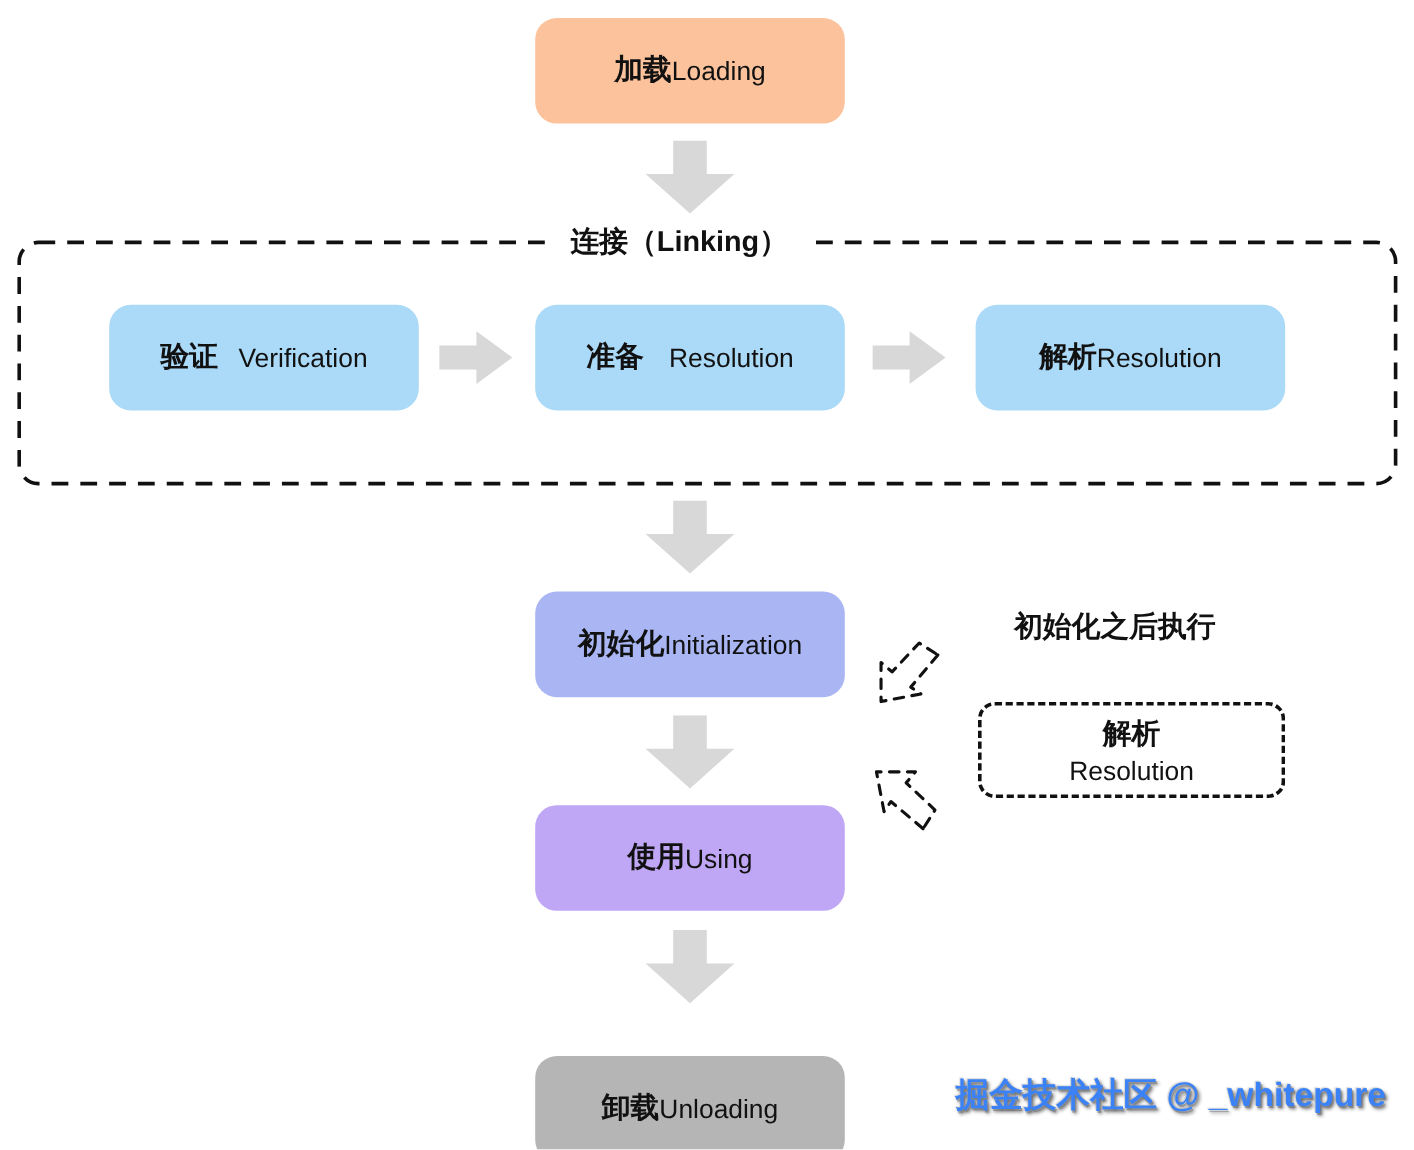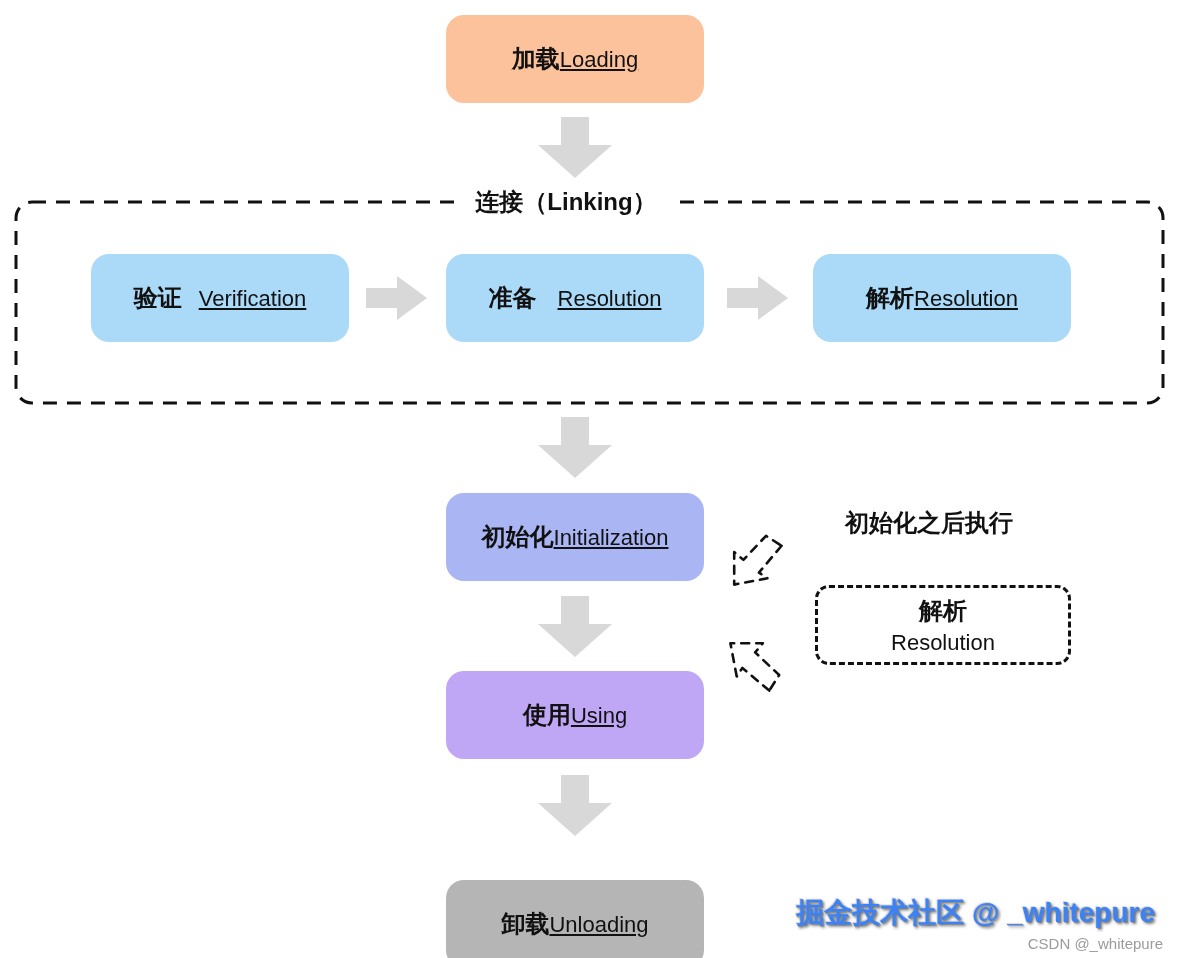--- a/index.html
+++ b/index.html
@@ -6,21 +6,21 @@
   .canvas{
     position:relative;width:1178px;height:958px;background:#fff;overflow:hidden;
     font-family:"Liberation Sans","DejaVu Sans",sans-serif;color:#111;
   }
   .node{
     position:absolute;width:258px;height:88px;border-radius:18px;
     display:flex;flex-direction:row;align-items:center;justify-content:center;
     text-align:center;
   }
   .node .zh{font-size:24px;font-weight:600;line-height:1.25;}
-  .node .en{font-size:22px;font-weight:400;line-height:1.3;margin-top:2px;text-decoration:underline;}
+  .node .en{font-size:22px;font-weight:400;line-height:1.3;margin-top:2px;}
   .node-loading{left:446px;top:15px;background:var(--loading-fill,#FCC29B);}
   .node-verification{left:91px;top:254px;background:var(--linking-step-fill,#ABD9F8);gap:17px;}
   .node-preparation{left:446px;top:254px;background:var(--linking-step-fill,#ABD9F8);gap:21px;}
   .node-resolution{left:813px;top:254px;background:var(--linking-step-fill,#ABD9F8);}
   .node-initialization{left:446px;top:493px;background:var(--initialization-fill,#A9B6F3);}
   .node-using{left:446px;top:671px;background:var(--using-fill,#C0A7F5);}
   .node-unloading{left:446px;top:880px;background:var(--unloading-fill,#B5B5B5);}
 
   .linking-group{position:absolute;left:14px;top:200px;width:1151px;height:205px;}
   .linking-group rect{fill:none;stroke:var(--dashed-stroke,#111);stroke-width:3;}
@@ -149,16 +149,15 @@
     <polygon points="24,0 52,0 52,28 75,28 38,61 1,28 24,28"></polygon>
   </svg>
 
   <div class="node node-unloading">
     <div class="zh">卸载</div>
     <div class="en">Unloading</div>
   </div>
 
   <div class="watermark">
     <div class="primary">掘金技术社区 @ _whitepure</div>
-    <div class="secondary">CSDN @_whitepure</div>
   </div>
 
 </div>
 
 </body></html>

